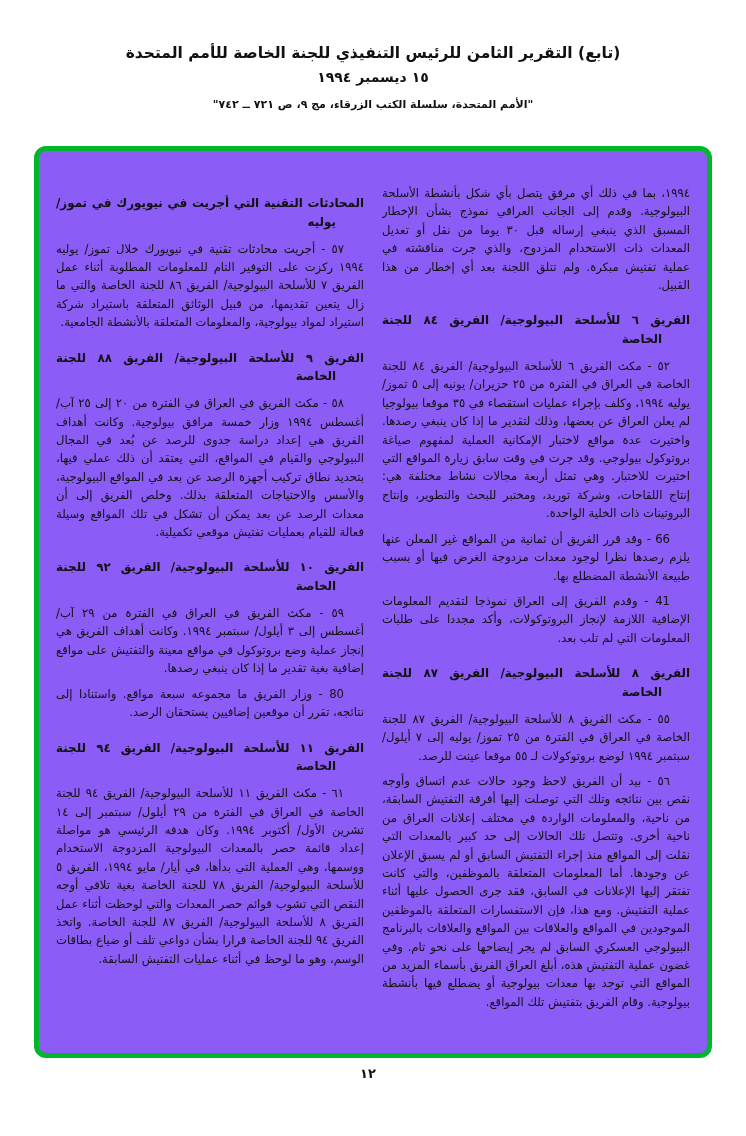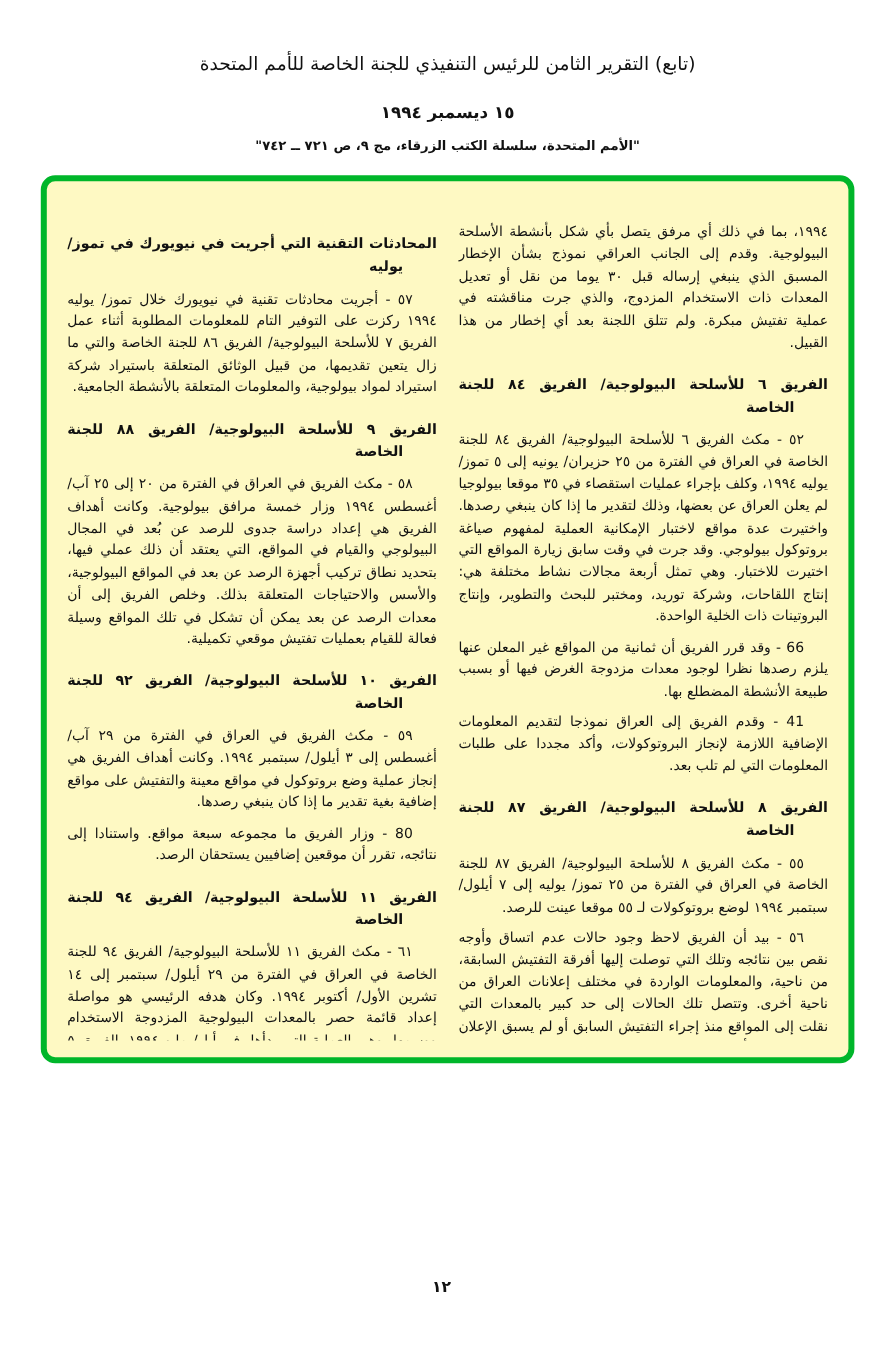--- a/index.html
+++ b/index.html
@@ -19,43 +19,43 @@
   }
   .doc-header {
     position: absolute;
     top: 44px;
     left: 0;
     right: 0;
     text-align: center;
   }
   .doc-title {
     font-size: 15.5px;
-    font-weight: normal;
+    font-weight: bold;
     letter-spacing: 0.2px;
   }
   .doc-date {
     font-size: 14px;
     font-weight: bold;
-    margin-top: 24px;
+    margin-top: 7px;
   }
   .doc-source {
     font-size: 11px;
     font-weight: bold;
     margin-top: 13px;
   }
   .green-frame {
     position: absolute;
     top: 146px;
     right: 34px;
     width: 678px;
-    height: 740px;
+    height: 912px;
     border: 5px solid #00b62a;
     border-radius: 12px;
     box-sizing: border-box;
-    background: #fef9c3;
+    background: #8b5cf6;
   }
   .columns {
     display: flex;
     flex-direction: row;
     gap: 18px;
     height: 100%;
     box-sizing: border-box;
     padding: 26px 17px 14px 17px;
     overflow: hidden;
   }

